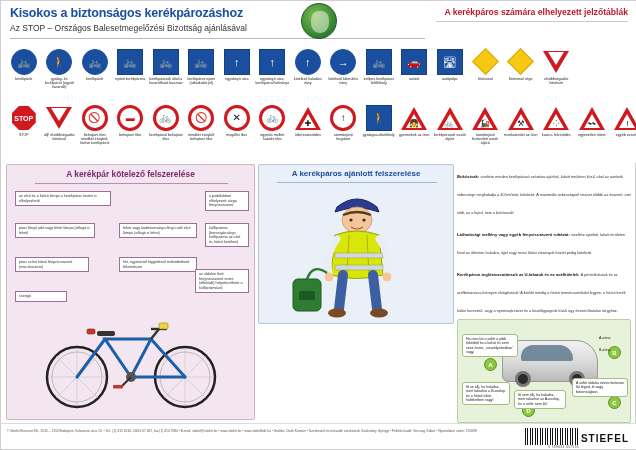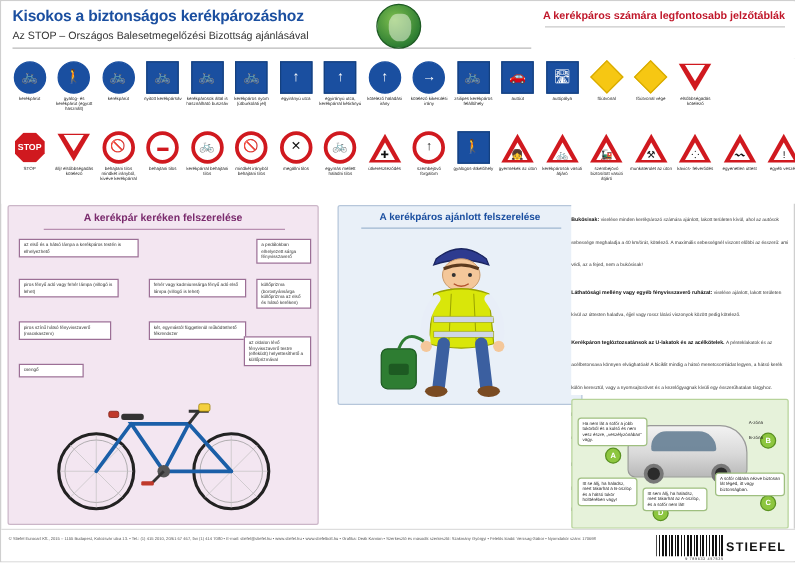--- a/index.html
+++ b/index.html
@@ -117,21 +117,21 @@
     position: absolute; border: 1px solid #9c6f96; background: #ffffff;
     font-size: 3.7px; line-height: 4.6px; color: #333; padding: 2px 3px;
   }
   .bike {
     position: absolute; left: 34px; top: 150px; width: 180px; height: 96px;
   }
 
   
   .panel-mid {
     position: absolute; left: 257px; top: 163px; width: 196px; height: 160px;
-    background: #e9f0f8; border: 1px solid #b6c6da; border-radius: 2px; margin-left: 12px;
+    background: #e9f0f8; border: 1px solid #b6c6da; border-radius: 2px;
   }
   .panel-mid .panel-title {
     position: absolute; left: 0; top: 4px; width: 100%;
     text-align: center; font-size: 8px; font-weight: bold; color: #1b4fa0;
   }
   .panel-mid .panel-rule {
     position: absolute; left: 18px; top: 17px; width: 160px; height: 1px; background: #9fb6d0;
   }
   .cyclist { position: absolute; left: 28px; top: 22px; width: 140px; height: 136px; }
 
@@ -204,21 +204,21 @@
 </head>
 <body>
 
 <div class="poster">
 
   <div class="header">
     <div class="title">Kisokos a biztonságos kerékpározáshoz</div>
     <div class="subtitle">Az STOP – Országos Balesetmegelőzési Bizottság ajánlásával</div>
     <div class="header-rule"></div>
     <div class="logo-badge"></div>
-    <div class="hdr-right-title">A kerékpáros számára legfontosabb jelzőtáblák</div>
+    <div class="hdr-right-title">A kerékpáros számára elhelyezett jelzőtáblák</div>
     <div class="hdr-right-rule"></div>
   </div>
 
   <div class="signs-band">
     <div class="sign-row row1" id="row1">
         <div class="sign-cell">
           <div class="sign-shape">
             <div class="circ-blue" style="width:26px;height:26px;position:relative">
               <div class="glyph glyph-w" style="font-size:11px">🚲</div>
             </div>
@@ -474,21 +474,21 @@
           <div class="sign-shape">
             <div class="tri-yellow" style="margin:2px auto 0"></div>
             <div style="position:absolute;inset:0;display:flex;align-items:flex-end;justify-content:center;font-size:8px;padding-bottom:3px;color:#111">!</div>
           </div>
           <div class="sign-cap">egyéb veszély</div>
         </div>
       </div>
   </div>
 
   <div class="panel-left">
-    <div class="panel-title">A kerékpár keréken felszerelése</div>
+    <div class="panel-title">A kerékpár kötelező felszerelése</div>
     <div class="panel-rule"></div>
 
     <div class="note-box" style="left:8px; top:26px; width:96px;">az első és a hátsó lámpa a kerékpáros testén is elhelyezhető</div>
     <div class="note-box" style="left:8px; top:58px; width:80px;">piros fényű adó vagy fehér lámpa (villogó is lehet)</div>
     <div class="note-box" style="left:8px; top:92px; width:74px;">piros színű hátsó fényvisszaverő (macskaszem)</div>
     <div class="note-box" style="left:112px; top:58px; width:78px;">fehér vagy kadmiumsárga fényű adó első lámpa (villogó is lehet)</div>
     <div class="note-box" style="left:112px; top:92px; width:78px;">két, egymástól függetlenül működtethető fékrendszer</div>
     <div class="note-box" style="left:198px; top:26px; width:44px;">a pedálokban elhelyezett sárga fényvisszaverő</div>
     <div class="note-box" style="left:198px; top:58px; width:44px;">küllőprizma (borostyánsárga küllőprizma az első és hátsó keréken)</div>
     <div class="note-box" style="left:188px; top:104px; width:54px;">az oldalon lévő fényvisszaverő testre (elfeküdt) helyettesíthető a küllőprizmával</div>

